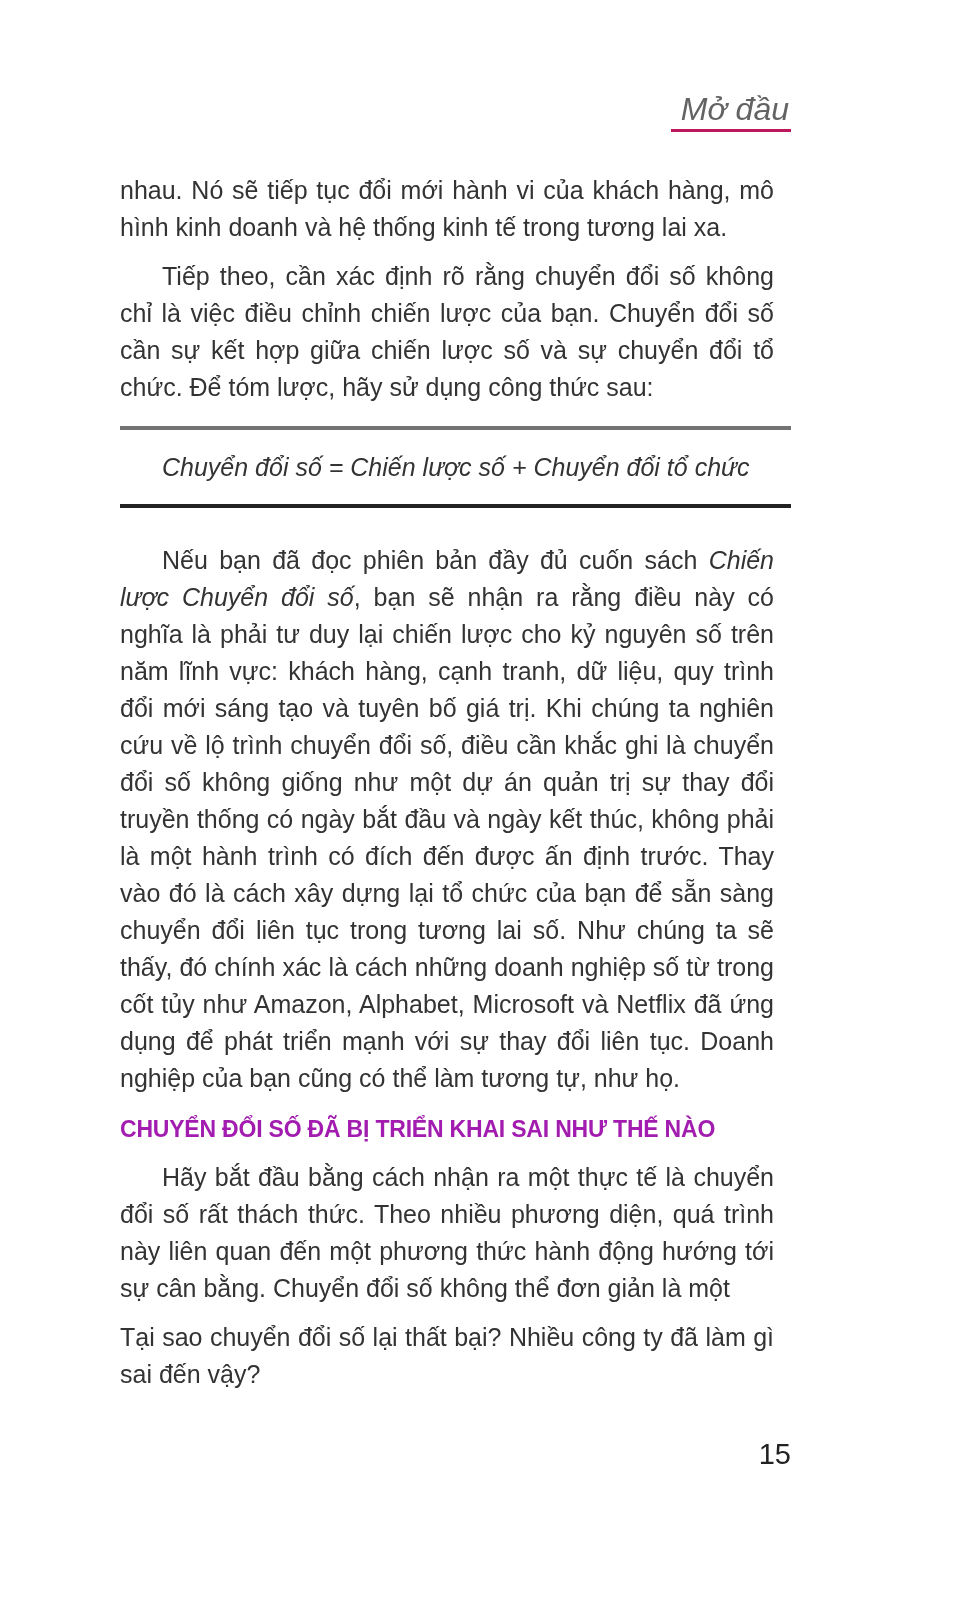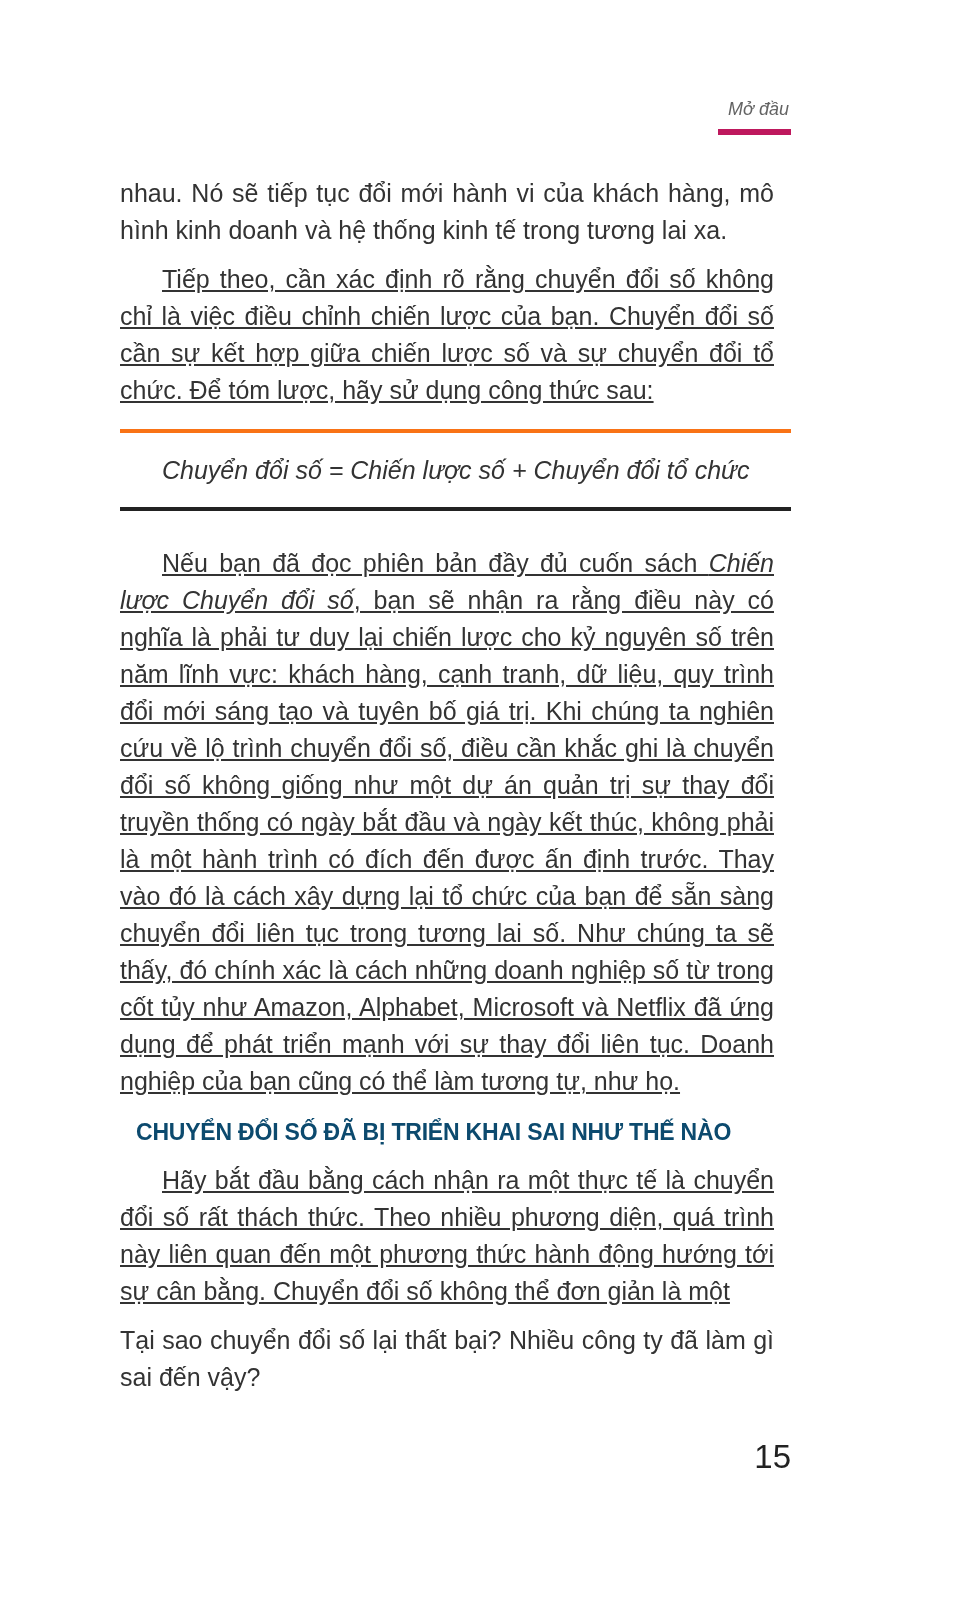--- a/index.html
+++ b/index.html
@@ -20,66 +20,65 @@
     overflow: hidden;
   }
   .running-head {
     text-align: right;
     margin-bottom: 40px;
     line-height: 28px;
   }
   .running-head-text {
     display: inline-block;
     font-style: italic;
-    font-size: 18px;
+    font-size: 32px;
     color: #636363;
-    border-bottom: 6px solid #be185d;
+    border-bottom: 3px solid #be185d;
     padding: 0 2px 6px 10px;
   }
   .para {
     font-size: 25px;
     line-height: 37px;
     text-align: justify;
     margin: 0 17px 12px 0;
     color: #333333;
   }
   .para.indent {
     text-indent: 42px;
-    text-decoration: underline;
   }
   .italic {
     font-style: italic;
   }
   .formula-block {
     margin: 20px 0 34px 0;
-    border-top: 4px solid #f97316;
+    border-top: 4px solid #737373;
     border-bottom: 4px solid #222222;
     padding: 22px 0 22px 42px;
   }
   .formula {
     margin: 0;
     font-style: italic;
     font-size: 25px;
     line-height: 30px;
     color: #333333;
   }
   .section-heading {
     font-size: 23px;
     font-weight: bold;
     letter-spacing: -0.2px;
     white-space: nowrap;
-    color: #0c4a6e;
-    margin: 16px 0 14px 16px;
+    color: #a21caf;
+    margin: 16px 0 14px 0;
     line-height: 32px;
   }
   .page-number {
     position: absolute;
     top: 1438px;
     right: 178px;
-    font-size: 33px;
+    font-size: 29px;
     color: #222222;
     text-align: right;
   }
 </style>
 </head>
 <body>
 
 <div class="page">
 
   <div class="running-head">

